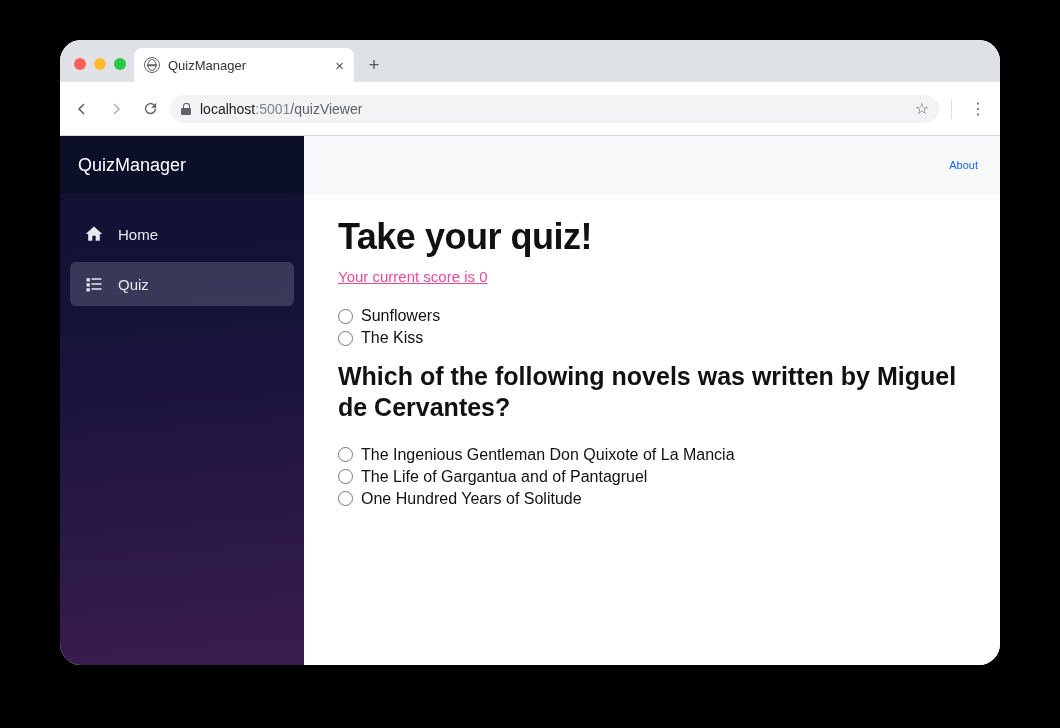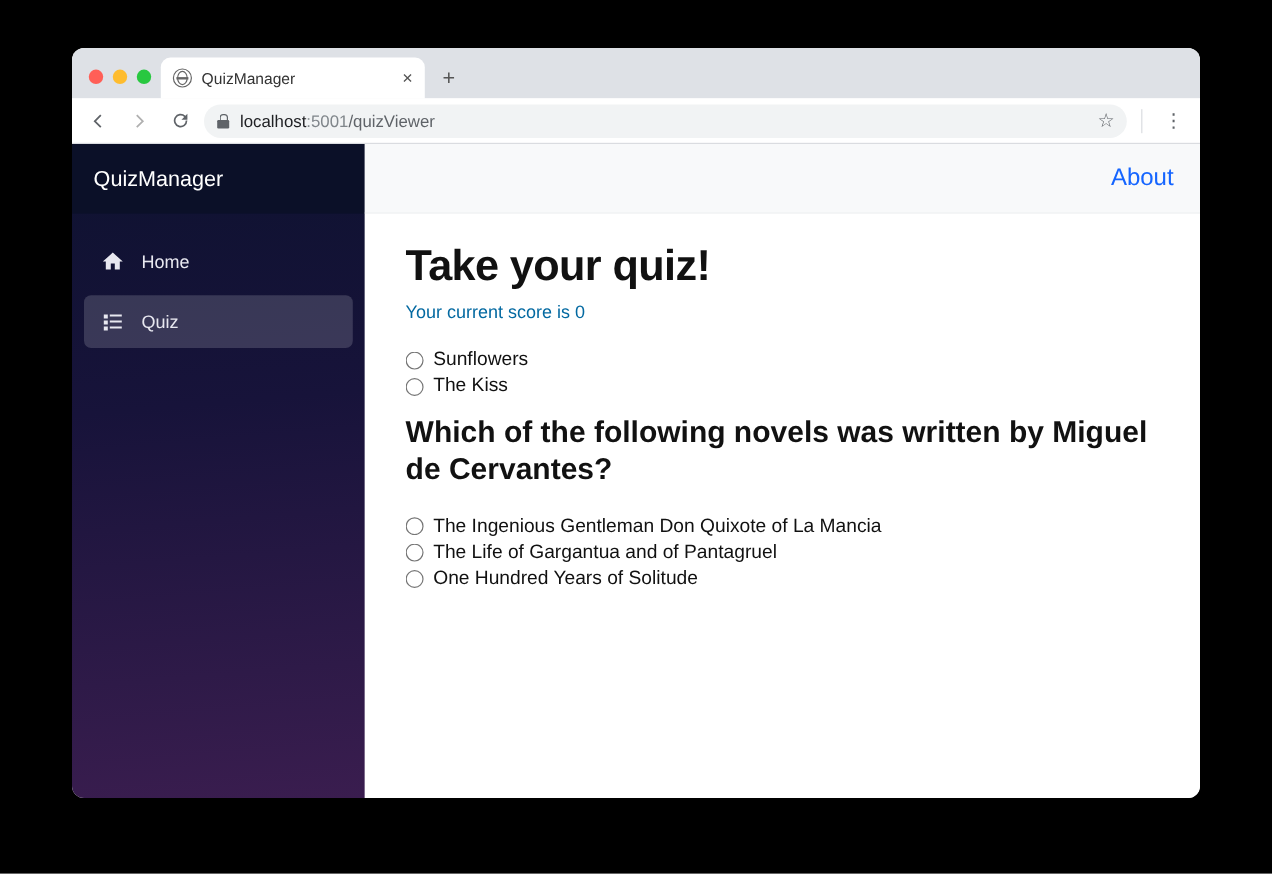--- a/index.html
+++ b/index.html
@@ -9,21 +9,21 @@
     font-family: -apple-system, BlinkMacSystemFont, "Segoe UI", Helvetica, Arial, sans-serif;
     display: flex;
     align-items: flex-start;
     justify-content: center;
   }
   .window {
     width: 940px;
     height: 625px;
     margin-top: 40px;
     background: #fff;
-    border-radius: 10px;
+    border-radius: 21px;
     overflow: hidden;
     box-shadow: 0 10px 40px rgba(0,0,0,.5);
     display: flex;
     flex-direction: column;
   }
   
   .tabstrip {
     height: 42px;
     background: #dee1e6;
     display: flex;
@@ -73,21 +73,21 @@
   .tab .title { flex: 1; }
   .tab .close { font-size: 15px; color: #555; cursor: pointer; }
   .newtab {
     width: 28px; height: 28px;
     display: flex; align-items: center; justify-content: center;
     font-size: 18px; color: #555; margin-left: 6px; margin-bottom: 3px;
     cursor: pointer; border-radius: 50%;
   }
   
   .toolbar {
-    height: 38px;
+    height: 54px;
     background: #fff;
     border-bottom: 1px solid #dadce0;
     display: flex;
     align-items: center;
     padding: 0 8px;
     gap: 6px;
   }
   .navbtn {
     width: 28px; height: 28px;
     display: flex; align-items: center; justify-content: center;
@@ -175,37 +175,38 @@
   }
   .topbar {
     height: 58px;
     background: #f8f9fa;
     display: flex;
     align-items: center;
     justify-content: flex-end;
     padding: 0 22px;
     border-bottom: 1px solid #eef0f2;
   }
-  .topbar a { color: #1565ff; text-decoration: none; font-size: 20px; }
+  .topbar a { color: #1565ff; text-decoration: none; font-size: 11px; }
   .main {
     flex: 1;
     overflow: auto;
     padding: 22px 34px;
     color: #111;
   }
   .main h1 {
     font-size: 36px;
     font-weight: 700;
     letter-spacing: -0.5px;
     margin-bottom: 10px;
   }
   .scoreline {
     font-size: 15px;
-    color: #0369a1;
+    color: #ec4899;
     margin-bottom: 18px;
+    text-decoration: underline;
   }
   .question h2 {
     font-size: 25px;
     font-weight: 700;
     line-height: 1.25;
     margin-bottom: 10px;
   }
   .options { margin-bottom: 12px; margin-top: 20px; }
   .option {
     display: flex;

